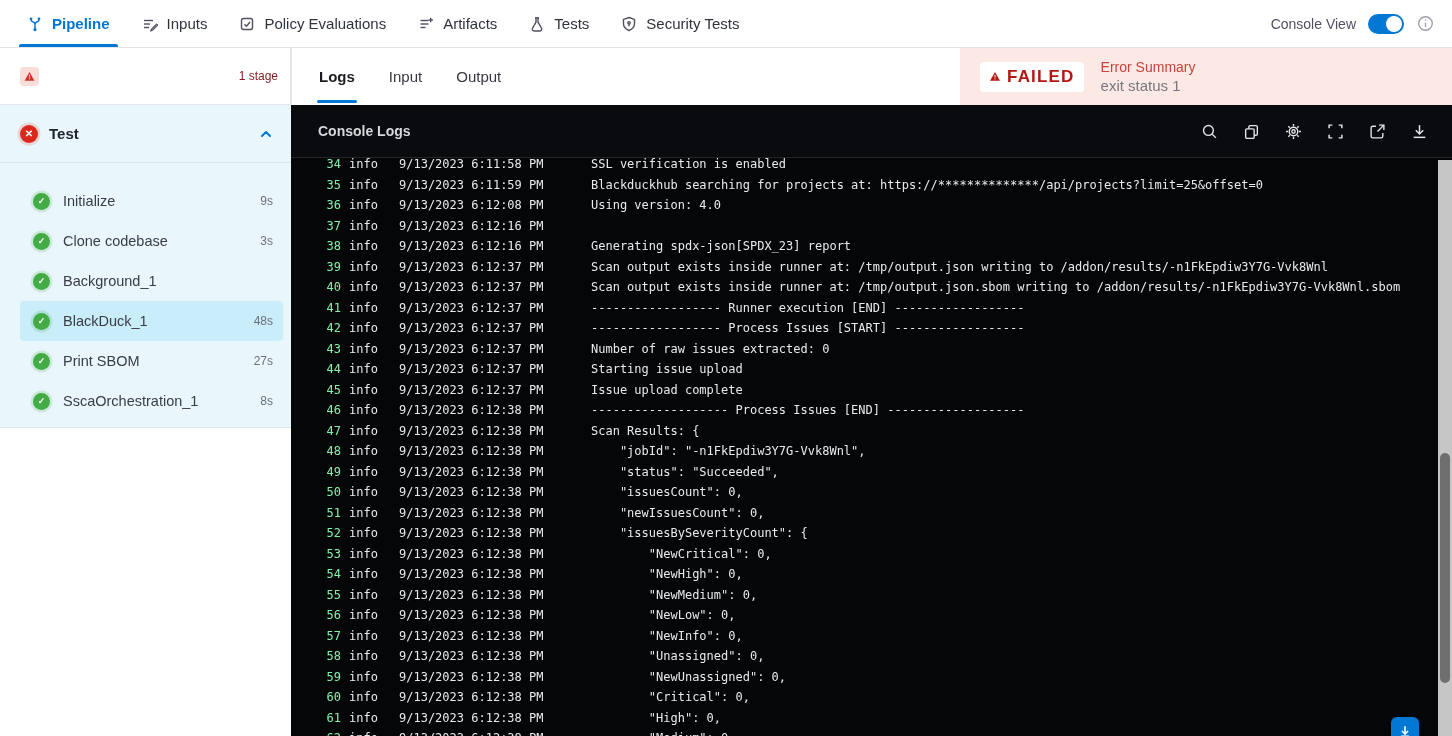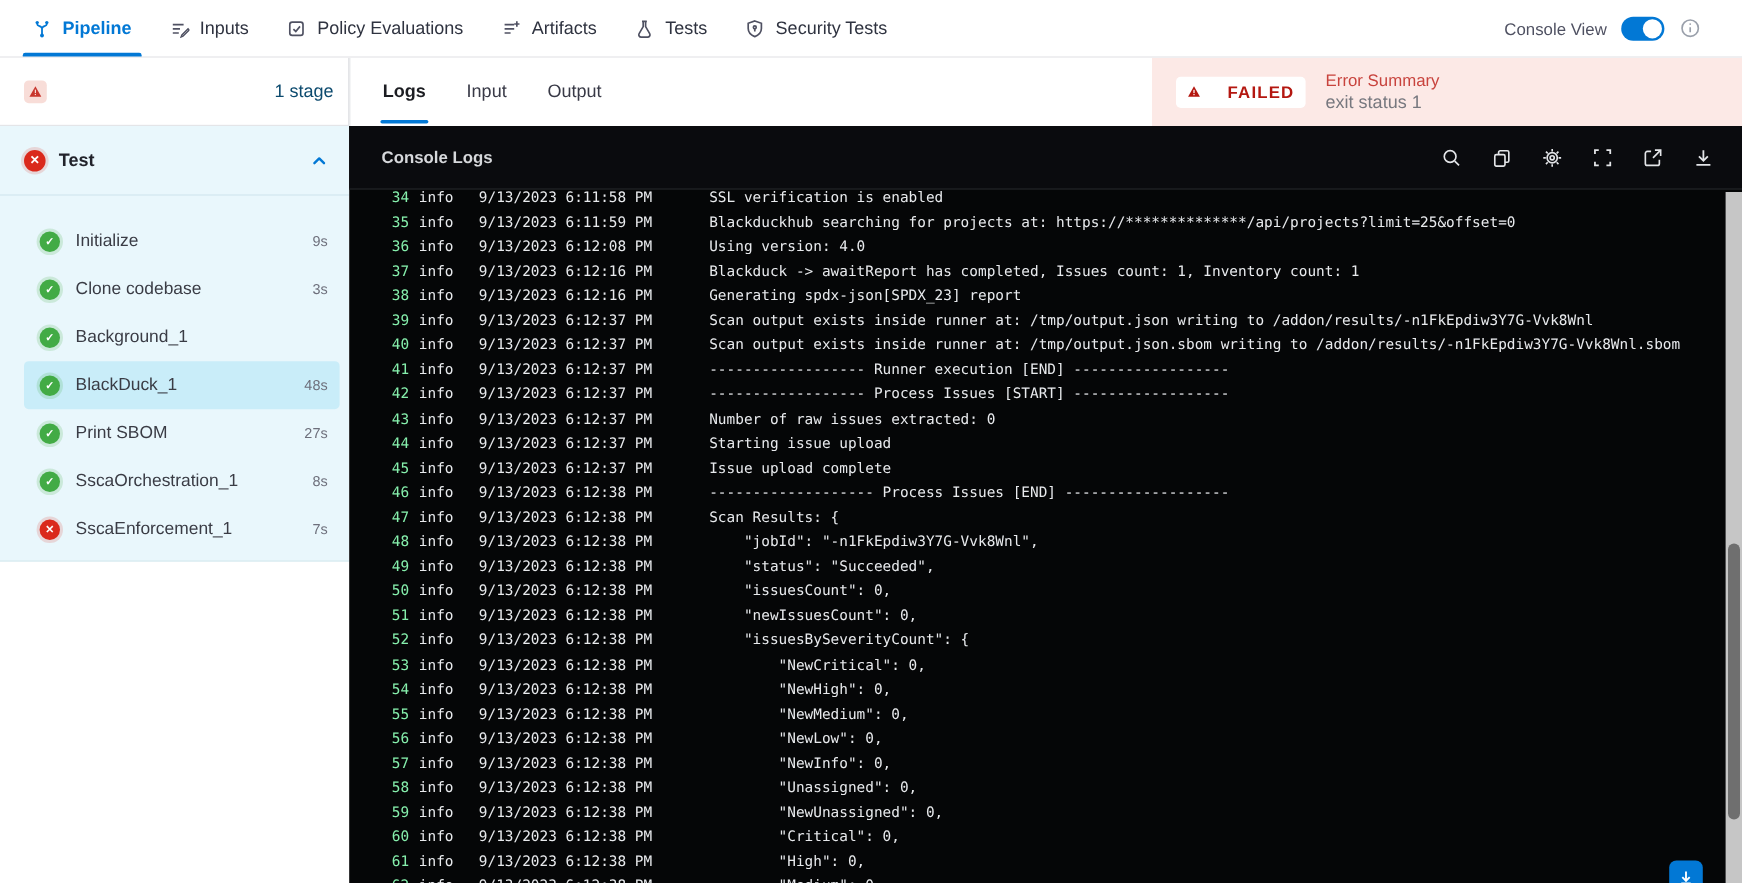--- a/index.html
+++ b/index.html
@@ -6,21 +6,21 @@
   html,body { margin:0; padding:0; }
   body {
     width:1452px; height:736px; overflow:hidden; position:relative;
     font-family:"Liberation Sans", sans-serif; background:#ffffff; color:#383946;
   }
 
   
   .topnav {
     position:absolute; top:0; left:0; right:0; height:48px; background:#fff;
     border-bottom:1px solid #e4e5e8; display:flex; align-items:stretch;
-    padding:0 35px 0 25px; z-index:6;
+    padding:0 18px 0 25px; z-index:6;
   }
   .nav-tabs { display:flex; align-items:stretch; gap:28px; }
   .nav-tab {
     display:flex; align-items:center; gap:9px; font-size:15px; color:#2f3340;
     position:relative; cursor:pointer; padding:0 2px;
   }
   .nav-tab .nicon { display:flex; align-items:center; color:#4f5162; }
   .nav-tab.active { color:#0278d5; font-weight:700; }
   .nav-tab.active .nicon { color:#0278d5; }
   .nav-tab.active::after {
@@ -35,21 +35,21 @@
   
   .sidebar { position:absolute; top:48px; left:0; width:291px; bottom:0; background:#fff; }
   .sidebar-top {
     height:57px; border-bottom:1px solid #e4e5e8; border-right:1px solid #e4e5e8;
     display:flex; align-items:center; padding:0 12px 0 20px; background:#fff;
   }
   .warn-badge {
     width:19px; height:19px; border-radius:4px; background:#f8ddd8;
     display:flex; align-items:center; justify-content:center;
   }
-  .stage-count { margin-left:auto; font-size:15px; color:#0c4a6e; }
+  .stage-count { margin-left:auto; font-size:12px; color:#7f1d1d; }
 
   .stage-section { background:#e9f7fc; border-bottom:1px solid #d7e9ef; }
   .stage-header { height:57px; display:flex; align-items:center; padding:0 18px 0 20px; cursor:pointer; }
   .stage-status {
     width:18px; height:18px; border-radius:50%; background:#da291c; color:#fff;
     display:flex; align-items:center; justify-content:center; font-size:10px; font-weight:bold;
     box-shadow:0 0 0 2.5px rgba(218,41,28,0.16); flex:none;
   }
   .stage-name { margin-left:11px; font-size:15px; font-weight:600; color:#22232b; }
   .stage-chevron { margin-left:auto; display:flex; }
@@ -78,22 +78,22 @@
     padding-left:27px; gap:34px; border-left:1px solid #e4e5e8;
   }
   .log-tab { position:relative; font-size:15px; color:#383946; height:100%; display:flex; align-items:center; cursor:pointer; }
   .log-tab.active { font-weight:700; color:#1c1d22; }
   .log-tab.active::after {
     content:""; position:absolute; left:-2px; right:-2px; bottom:2px; height:3px;
     background:#0278d5; border-radius:2px;
   }
   .error-band { flex:1; background:#fce9e6; display:flex; align-items:center; padding-left:20px; gap:17px; }
   .failed-badge {
-    background:#fff; border-radius:4px; padding:5px 9px; display:flex; align-items:center; gap:22px;
-    color:#b41710; font-weight:700; font-size:14px; letter-spacing:0.07em;
+    background:#fff; border-radius:4px; padding:5px 9px; display:flex; align-items:center; gap:6px;
+    color:#b41710; font-weight:700; font-size:17px; letter-spacing:0.07em;
   }
   .error-texts { display:flex; flex-direction:column; gap:2px; }
   .error-title { font-size:14px; color:#c8433d; font-weight:500; }
   .error-sub { font-size:15px; color:#77787f; }
 
   
   .console { position:absolute; top:105px; left:291px; right:0; bottom:0; background:#050607; }
   .console-header {
     height:53px; display:flex; align-items:center; padding:0 24px 0 27px;
     background:#0a0b0e; border-bottom:1px solid #232529;
@@ -259,25 +259,20 @@
           <span class="step-name">Print SBOM</span>
           <span class="step-duration">27s</span>
         </div>
 
         <div class="step-row">
           <span class="status-dot" data-status="success"></span>
           <span class="step-name">SscaOrchestration_1</span>
           <span class="step-duration">8s</span>
         </div>
 
-        <div class="step-row">
-          <span class="status-dot" data-status="failed"></span>
-          <span class="step-name">SscaEnforcement_1</span>
-          <span class="step-duration">7s</span>
-        </div>
       </div>
   </div>
 </div>
 
 <div class="main-band">
   <div class="logs-tabs">
     <div class="log-tab active">Logs</div>
     <div class="log-tab">Input</div>
     <div class="log-tab">Output</div>
   </div>
@@ -366,21 +361,20 @@
           <span class="ln-num">36</span>
           <span class="ln-level">info</span>
           <span class="ln-time">9/13/2023 6:12:08 PM</span>
           <span class="ln-msg">Using version: 4.0</span>
         </div>
 
         <div class="log-line">
           <span class="ln-num">37</span>
           <span class="ln-level">info</span>
           <span class="ln-time">9/13/2023 6:12:16 PM</span>
-          <span class="ln-msg">Blackduck -&gt; awaitReport has completed, Issues count: 1, Inventory count: 1</span>
         </div>
 
         <div class="log-line">
           <span class="ln-num">38</span>
           <span class="ln-level">info</span>
           <span class="ln-time">9/13/2023 6:12:16 PM</span>
           <span class="ln-msg">Generating spdx-json[SPDX_23] report</span>
         </div>
 
         <div class="log-line">

